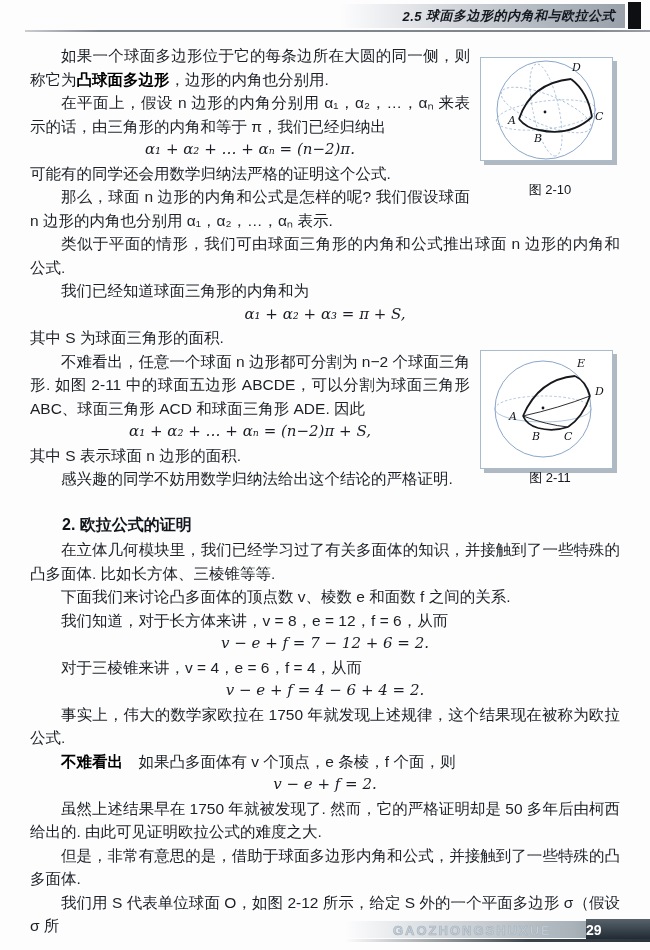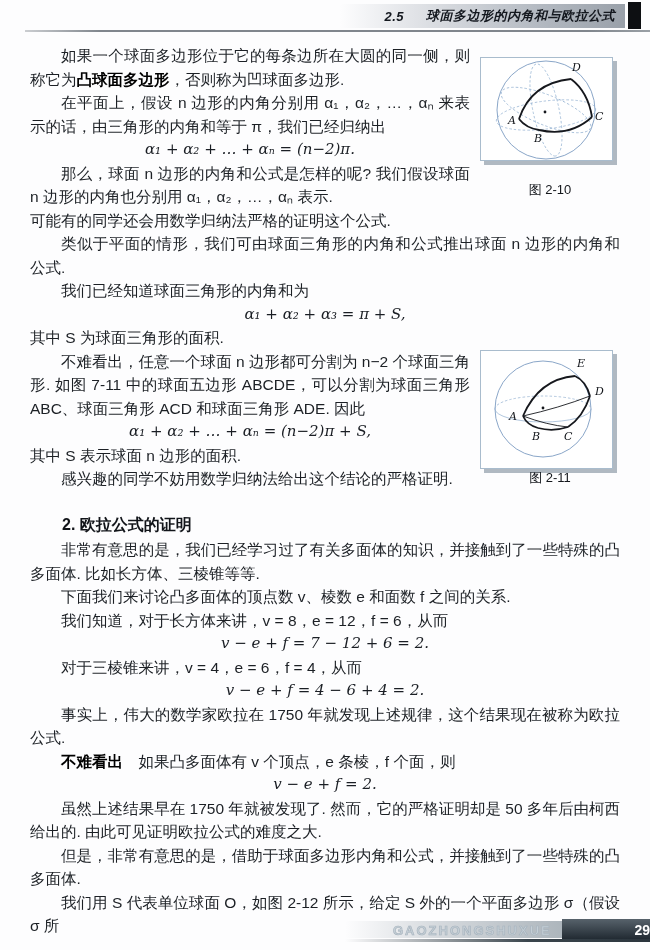--- a/index.html
+++ b/index.html
@@ -10,21 +10,21 @@
   }
   
   .header-bar{
     position:absolute;top:4px;left:340px;right:25px;height:24px;
     background:linear-gradient(to right, rgba(245,246,248,0), #e2e4e8 25%, #b3b9c1 70%, #99a0a9 100%);
     display:flex;align-items:center;justify-content:flex-end;
     padding-right:10px;box-sizing:border-box;
     font-weight:bold;font-style:italic;font-size:13px;color:#14181f;
     letter-spacing:0.5px;
   }
-  .header-num{margin-right:22px;}
+  .header-num{margin-right:4px;}
   .header-block{position:absolute;top:2px;right:9px;width:13px;height:27px;background:#0d0f12;}
   .header-rule{position:absolute;top:30px;left:25px;right:0;height:2px;
     background:linear-gradient(to right, rgba(128,134,141,0.4), #80868d 12%, #80868d 90%, #9aa0a6);}
   
   .content{position:absolute;top:44px;left:30px;right:30px;}
   .para{
     margin:0;font-size:15.5px;line-height:23.5px;
     text-align:justify;text-indent:2em;
   }
   .formula{
@@ -53,23 +53,23 @@
   .footer-bar{
     position:absolute;top:921px;left:345px;right:0;height:17px;
     background:linear-gradient(to right, rgba(236,238,240,0), #d6dade 30%, #a9b2b9 75%, #707b84 100%);
   }
   .watermark{
     position:absolute;top:923px;left:393px;
     font-size:13px;font-weight:bold;letter-spacing:2px;color:#c5cfd6;
     -webkit-text-stroke:0.6px #a5b2bd;
   }
   .page-num-block{
-    position:absolute;top:919px;right:0;width:88px;height:21px;
+    position:absolute;top:919px;right:0;width:64px;height:21px;
     background:linear-gradient(180deg,#57626b,#1f2830);
-    display:flex;align-items:center;justify-content:flex-end;
+    display:flex;align-items:center;justify-content:flex-start;
     color:#ffffff;font-weight:bold;font-size:14px;
   }
   .footer-line{
     position:absolute;top:939px;left:345px;right:0;height:3px;
     background:linear-gradient(to right, rgba(56,67,76,0), #39444c 60%, #2b353d);
   }
 </style>
 </head>
 <body>
 
@@ -96,26 +96,26 @@
         <circle cx="64" cy="54" r="1.4" fill="#16181d"></circle>
         <text class="fig-label" x="27" y="66">A</text>
         <text class="fig-label" x="53" y="84">B</text>
         <text class="fig-label" x="114" y="62">C</text>
         <text class="fig-label" x="91" y="13">D</text>
       </svg>
     </div>
     <figcaption class="figcaption">图 2-10</figcaption>
   </figure>
 
-  <p class="para"><span>如果一个球面多边形位于它的每条边所在大圆的同一侧，则称它为</span><b>凸球面多边形</b><span>，否则称为凹球面多边形.</span></p>
+  <p class="para"><span>如果一个球面多边形位于它的每条边所在大圆的同一侧，则称它为</span><b>凸球面多边形</b><span>，边形的内角也分别用.</span></p>
 
   <p class="para">在平面上，假设 n 边形的内角分别用 α₁，α₂，…，αₙ 来表示的话，由三角形的内角和等于 π，我们已经归纳出</p>
   <div class="formula">α₁ + α₂ + … + αₙ = (n−2)π.</div>
+  <p class="para" style="text-indent:0;">可能有的同学还会用数学归纳法严格的证明这个公式.</p>
   <p class="para">那么，球面 n 边形的内角和公式是怎样的呢? 我们假设球面 n 边形的内角也分别用 α₁，α₂，…，αₙ 表示.</p>
-  <p class="para" style="text-indent:0;">可能有的同学还会用数学归纳法严格的证明这个公式.</p>
   <p class="para">类似于平面的情形，我们可由球面三角形的内角和公式推出球面 n 边形的内角和公式.</p>
   <p class="para">我们已经知道球面三角形的内角和为</p>
   <div class="formula">α₁ + α₂ + α₃ = π + S,</div>
   <p class="para" style="text-indent:0;">其中 S 为球面三角形的面积.</p>
 
   <figure class="fig fig2">
     <div class="figbox">
       <svg width="131" height="117" viewBox="0 0 131 117">
         <circle cx="62" cy="58" r="48" fill="none" stroke="#7d9cc2" stroke-width="0.9"></circle>
         <path d="M14,58 A48,13 0 0 1 110,58" fill="none" stroke="#90afd0" stroke-width="0.7" stroke-dasharray="2.5,2"></path>
@@ -131,28 +131,28 @@
         <text class="fig-label" x="28" y="69">A</text>
         <text class="fig-label" x="51" y="89">B</text>
         <text class="fig-label" x="83" y="89">C</text>
         <text class="fig-label" x="114" y="44">D</text>
         <text class="fig-label" x="96" y="16">E</text>
       </svg>
     </div>
     <figcaption class="figcaption">图 2-11</figcaption>
   </figure>
 
-  <p class="para">不难看出，任意一个球面 n 边形都可分割为 n−2 个球面三角形. 如图 7-11 中的球面五边形 ABCDE，可以分割为球面三角形 ABC、球面三角形 ACD 和球面三角形 ADE. 因此</p>
+  <p class="para">不难看出，任意一个球面 n 边形都可分割为 n−2 个球面三角形. 如图 2-11 中的球面五边形 ABCDE，可以分割为球面三角形 ABC、球面三角形 ACD 和球面三角形 ADE. 因此</p>
   <div class="formula">α₁ + α₂ + … + αₙ = (n−2)π + S,</div>
   <p class="para" style="text-indent:0;">其中 S 表示球面 n 边形的面积.</p>
   <p class="para">感兴趣的同学不妨用数学归纳法给出这个结论的严格证明.</p>
 
   <h3 class="section-heading">2. 欧拉公式的证明</h3>
 
-  <p class="para">非常有意思的是，我们已经学习过了有关多面体的知识，并接触到了一些特殊的凸多面体. 比如长方体、三棱锥等等.</p>
+  <p class="para">在立体几何模块里，我们已经学习过了有关多面体的知识，并接触到了一些特殊的凸多面体. 比如长方体、三棱锥等等.</p>
   <p class="para">下面我们来讨论凸多面体的顶点数 v、棱数 e 和面数 f 之间的关系.</p>
   <p class="para">我们知道，对于长方体来讲，v = 8，e = 12，f = 6，从而</p>
   <div class="formula">v − e + f = 7 − 12 + 6 = 2.</div>
   <p class="para">对于三棱锥来讲，v = 4，e = 6，f = 4，从而</p>
   <div class="formula">v − e + f = 4 − 6 + 4 = 2.</div>
   <p class="para">事实上，伟大的数学家欧拉在 1750 年就发现上述规律，这个结果现在被称为欧拉公式.</p>
 
   <p class="para"><b>不难看出</b><span>　如果凸多面体有 v 个顶点，e 条棱，f 个面，则</span></p>
   <div class="formula">v − e + f = 2.</div>
 

